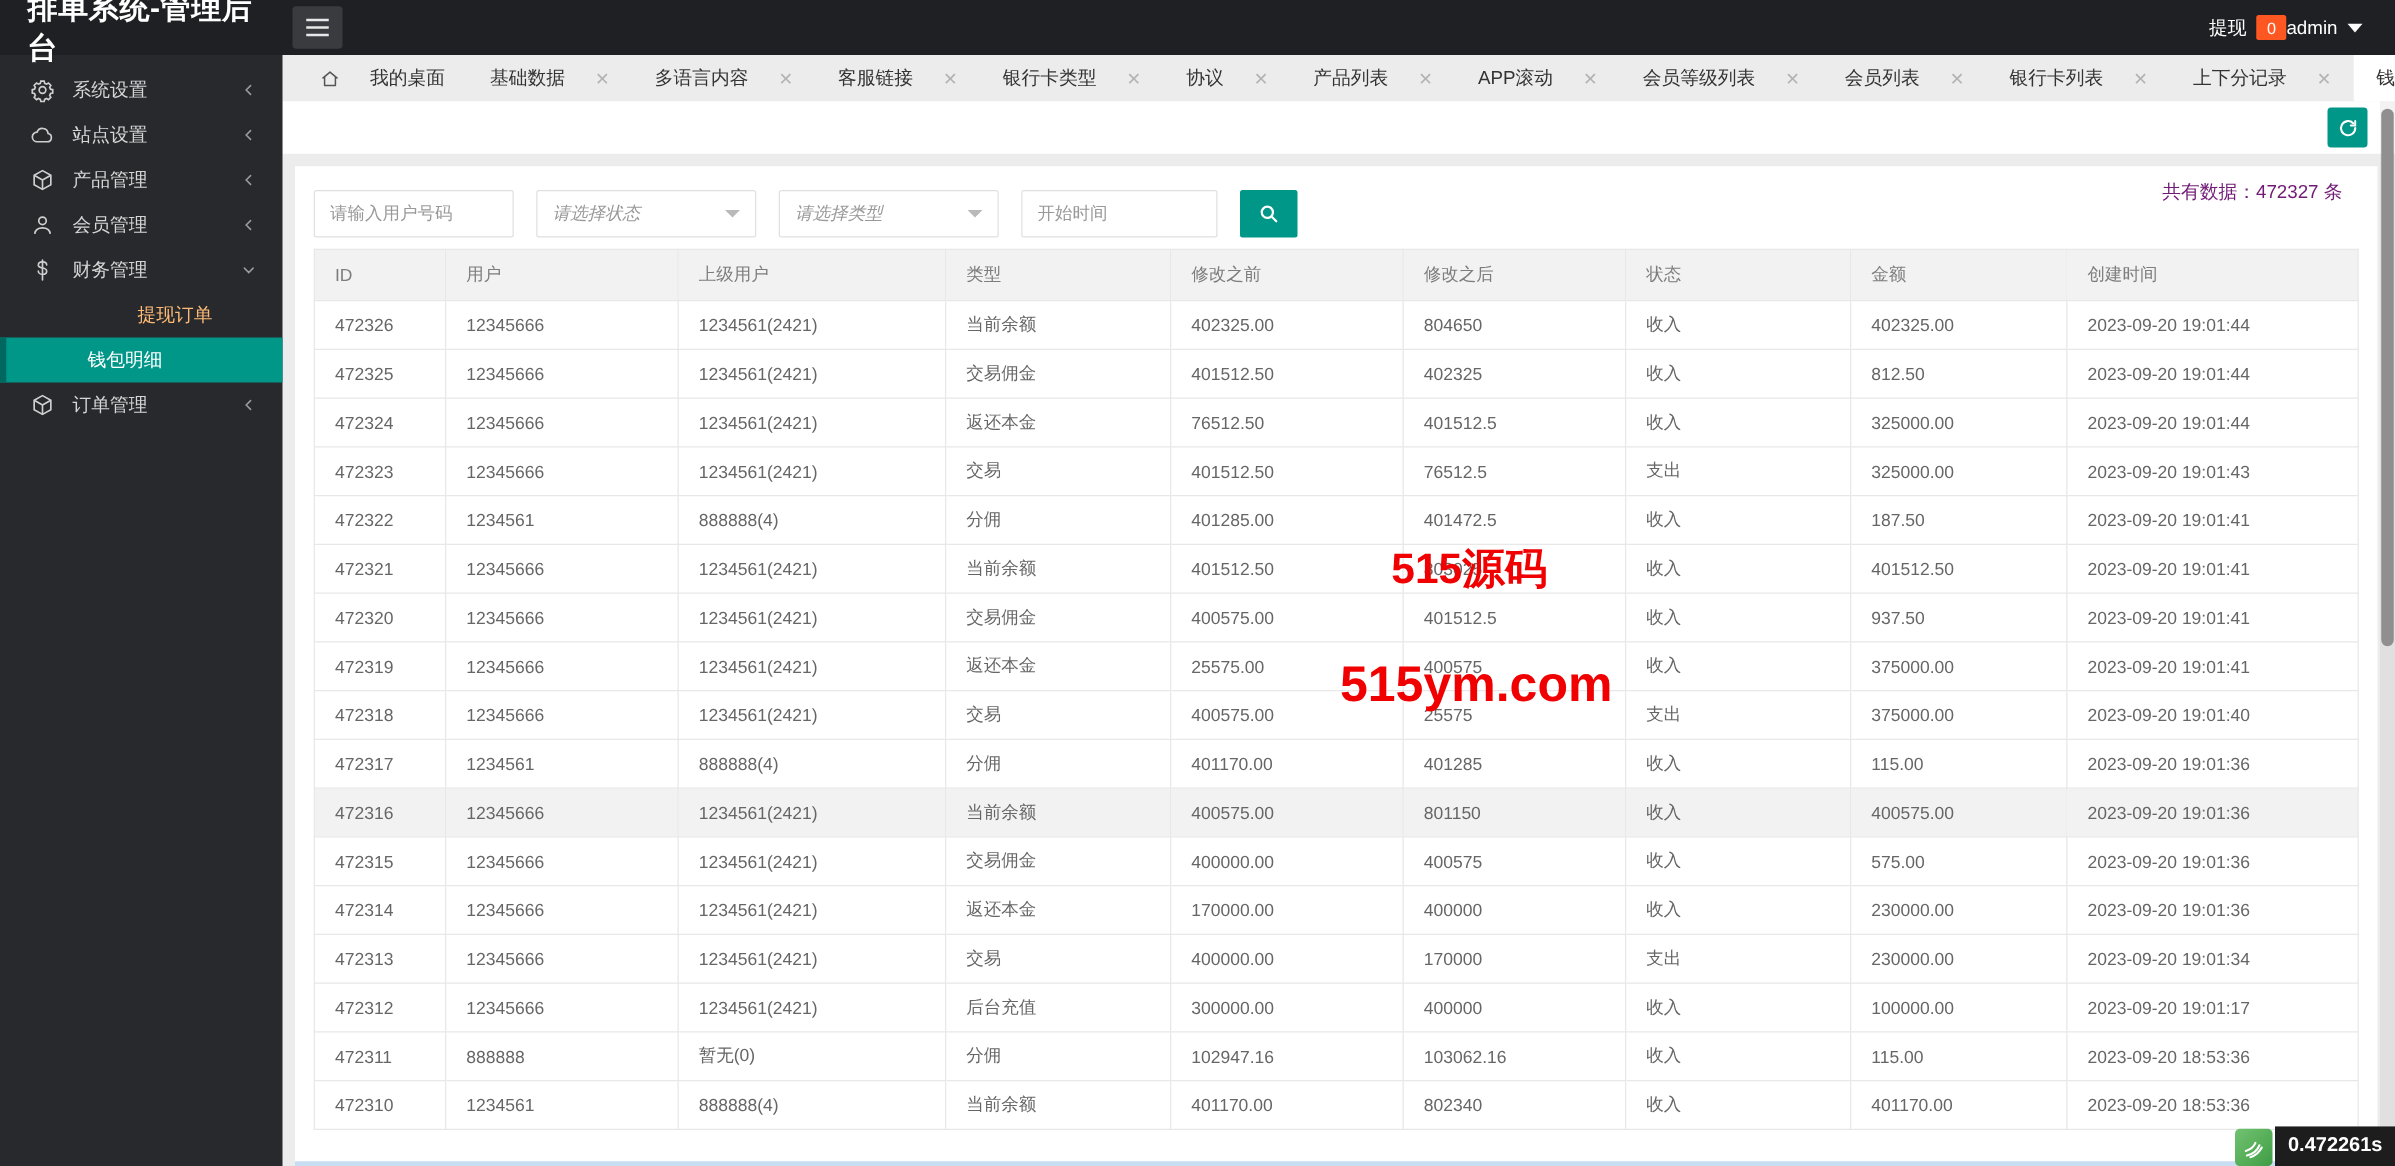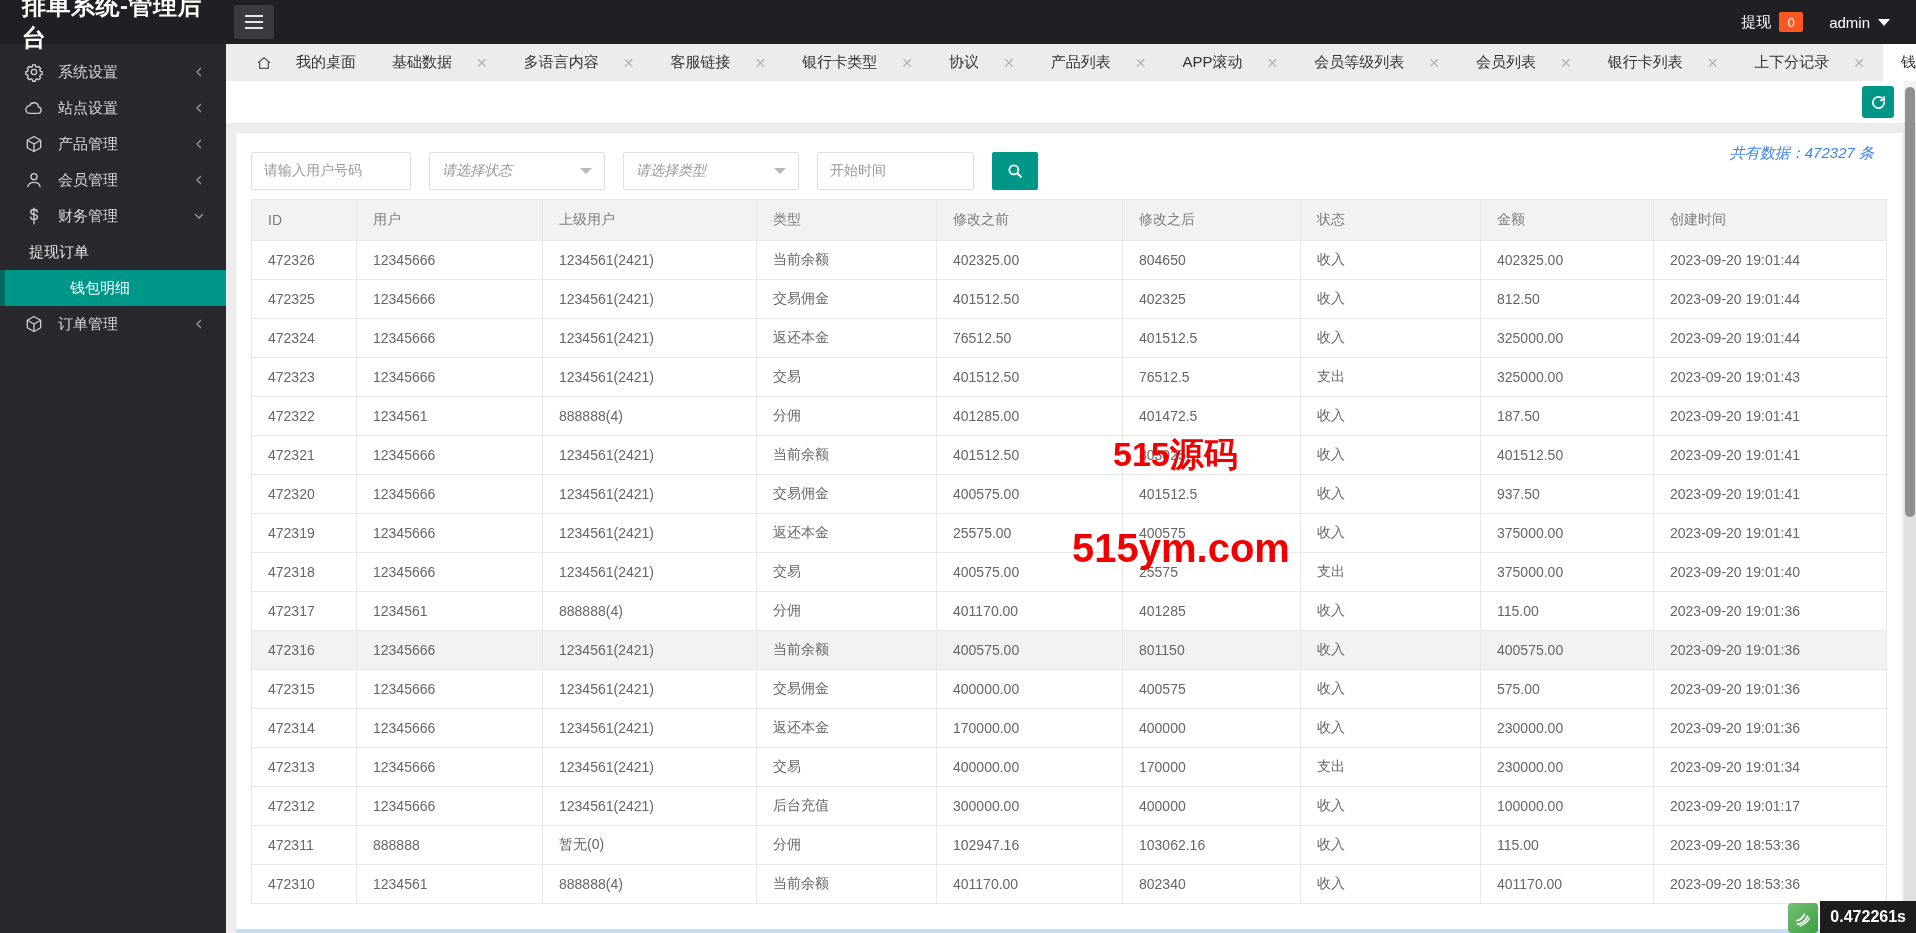--- a/index.html
+++ b/index.html
@@ -7,40 +7,40 @@
     font-family:"Liberation Sans","DejaVu Sans",sans-serif; background:#ececec; }
 
   
   .header { position:absolute; left:0; top:0; width:1916px; height:44px;
     background:#1f2024; display:flex; align-items:center; z-index:30; }
   .header .brand { width:226px; padding-left:22px; color:#fff; font-size:24px;
     font-weight:bold; letter-spacing:.5px; }
   .burger { width:40px; height:34px; margin-left:8px; background:#3a3b3f; border-radius:3px;
     display:flex; flex-direction:column; justify-content:center; gap:4px; align-items:center; cursor:pointer; }
   .burger i { display:block; width:18px; height:2px; background:#e8e8e8; }
-  .header .right { margin-left:auto; display:flex; align-items:center; gap:26px; padding-right:26px; }
+  .header .right { margin-left:auto; display:flex; align-items:center; padding-right:26px; }
   .withdraw { display:flex; align-items:center; gap:8px; color:#fff; font-size:15px; cursor:pointer; }
   .wd-badge { background:#ff5722; color:#fff; font-size:13px; min-width:24px; height:20px;
     border-radius:2px; display:flex; align-items:center; justify-content:center; padding:0 6px; }
   .adminbox { display:flex; align-items:center; gap:8px; color:#fff; font-size:15px; cursor:pointer; }
   .caret-down { width:0; height:0; border-left:6px solid transparent; border-right:6px solid transparent;
     border-top:7px solid #fefefe; }
 
   
   .sidebar { position:absolute; left:0; top:44px; width:226px; bottom:0; background:#28292d; z-index:20; }
   .side-list { padding-top:10px; }
   .side-item { height:36px; display:flex; align-items:center; padding:0 20px 0 24px;
     color:#d6d6d6; font-size:15px; cursor:pointer; }
   .side-item .ic { width:20px; height:20px; margin-right:14px; color:#cfcfcf; flex:0 0 auto; }
   .side-item .ic svg { width:20px; height:20px; display:block; }
   .side-item .lbl { flex:1; }
   .side-item .chev { color:#9a9a9a; }
   .side-item .chev svg { width:14px; height:14px; display:block; }
-  .subitem { height:36px; display:flex; align-items:center; padding-left:29px;
-    color:#e5e5e5; font-size:15px; cursor:pointer; }
+  .subitem { height:36px; display:flex; align-items:center; padding-left:110px;
+    color:#fdba74; font-size:15px; cursor:pointer; }
   .subitem.active { background:#009688; color:#fff; border-left:5px solid #00695f; padding-left:65px; }
 
   
   .content { position:absolute; left:226px; top:44px; right:0; bottom:0; background:#ececec; overflow:hidden; }
 
   .tabbar { height:37px; display:flex; align-items:stretch; background:#ececec; padding-left:12px; }
   .tab { display:flex; align-items:center; gap:24px; padding:0 18px; font-size:15px; color:#333;
     cursor:pointer; white-space:nowrap; }
   .tab .home-ic svg { width:16px; height:16px; display:block; color:#555; }
   .tab .x { color:#b3b3b3; font-size:14px; line-height:1; cursor:pointer; }
@@ -56,21 +56,21 @@
   .filter-row { display:flex; align-items:center; margin:19px 0 0 15px; height:38px; position:relative; }
   .f-input, .f-select { height:38px; border:1px solid #e0e0e0; border-radius:2px; background:#fff;
     font-size:14px; color:#999; padding:0 12px; display:flex; align-items:center; margin-right:18px; }
   .f-input.w1 { width:160px; } .f-select { width:176px; justify-content:space-between;font-style:italic; }
   .f-input.w2 { width:157px; }
   .sel-caret { width:0; height:0; border-left:6px solid transparent; border-right:6px solid transparent;
     border-top:6px solid #b9b9b9; }
   .search-btn { width:46px; height:38px; background:#009688; border:none; border-radius:2px; cursor:pointer;
     display:flex; align-items:center; justify-content:center; }
   .search-btn svg { width:18px; height:18px; color:#fff; }
-  .total-count { position:absolute; right:28px; top:-8px; font-size:15px; color:#3b82f6;font-style:italic; }
+  .total-count { position:absolute; right:28px; top:-8px; font-size:15px; color:#701a75; }
 
   
   .tbl-wrap { margin:9px 15px 0 15px; }
   table { width:100%; border-collapse:collapse; table-layout:fixed; }
   th, td { border:1px solid #e8e8e8; text-align:left; padding:0 0 0 16px; font-weight:normal;
     white-space:nowrap; overflow:hidden; }
   th { height:41px; background:#f2f2f2; color:#7d7d7d; font-size:14px; }
   td { height:39px; color:#666; font-size:14px; }
   tr.hl td { background:#f2f2f2; }
   col.c0{width:105px} col.c1{width:186px} col.c2{width:214px} col.c3{width:180px}

